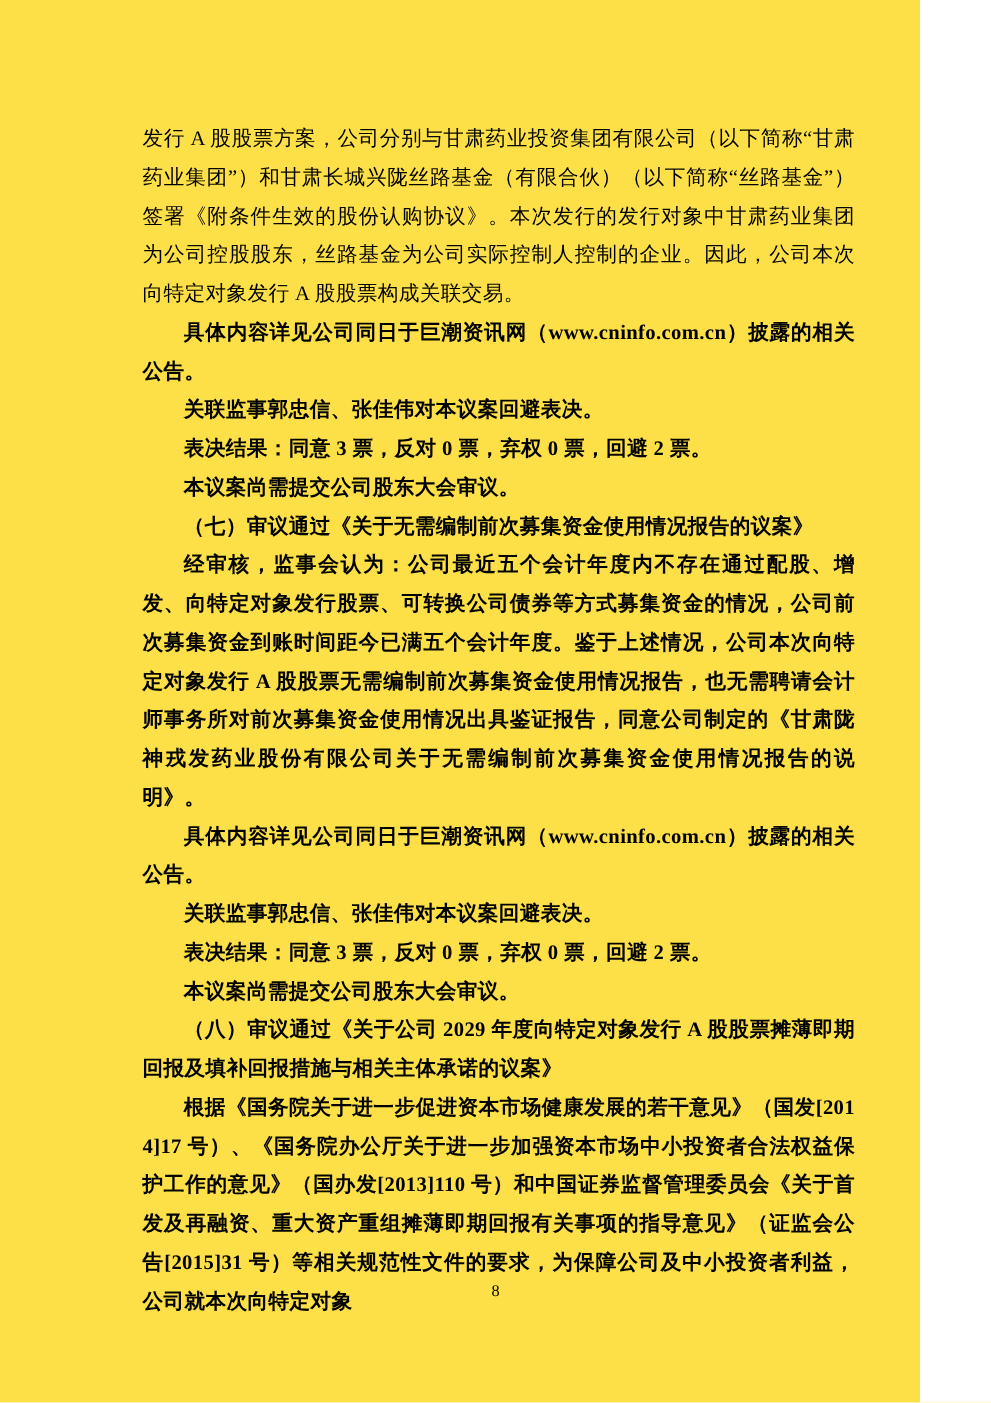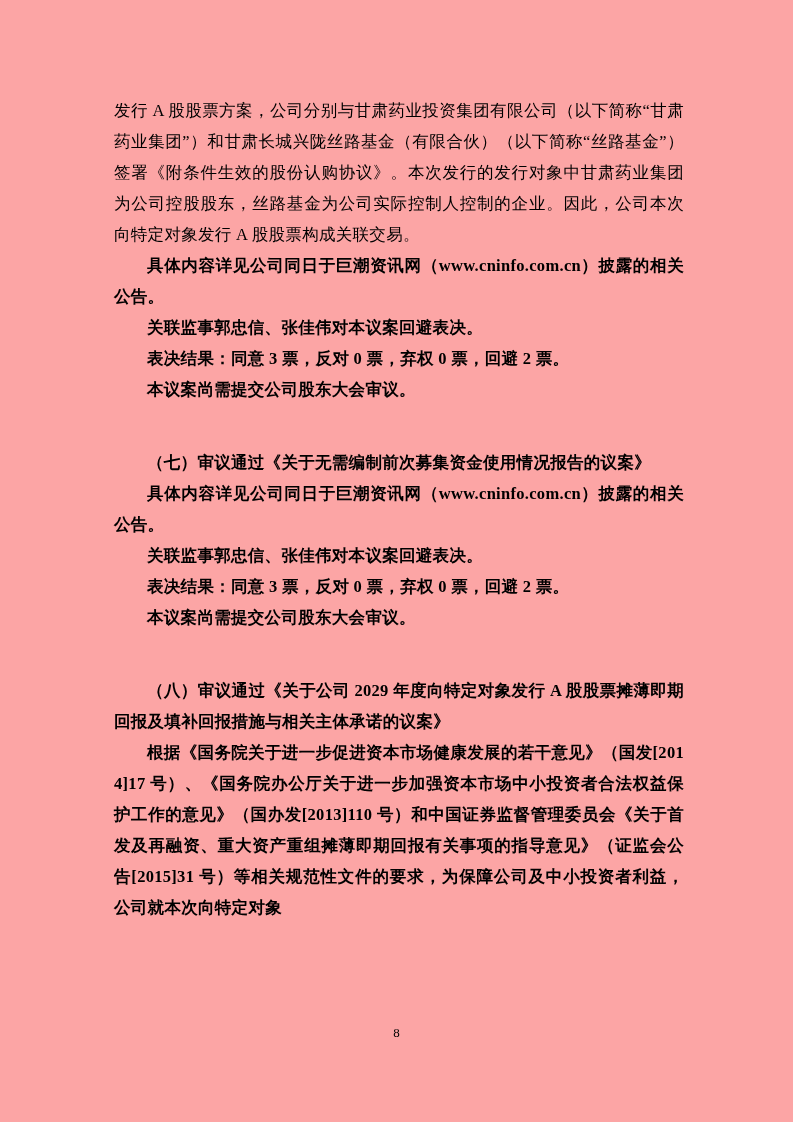--- a/index.html
+++ b/index.html
@@ -2,23 +2,23 @@
 <html><head>
 <meta charset="utf-8">
 <style>
   html, body {
     margin: 0;
     padding: 0;
     background: #ffffff;
   }
   .doc-page {
     position: relative;
-    width: 793px;
+    width: 736px;
     height: 1122px;
-    background: #fca5a5;
+    background: #fde047;
     overflow: hidden;
     font-family: "Liberation Serif", "DejaVu Serif", serif;
     color: #000000;
   }
   .doc-content {
     position: absolute;
     left: 114px;
     top: 95px;
     width: 570px;
   }
@@ -29,21 +29,20 @@
     text-align: justify;
     letter-spacing: 0.3px;
     word-break: break-all;
   }
   .blk.indent {
     text-indent: 2em;
     font-weight: bold;
   }
   .blk.heading {
     font-weight: bold;
-    margin-top: 42px;
   }
   .page-footer {
     position: absolute;
     left: 0;
     top: 1024px;
     width: 793px;
     text-align: center;
     font-size: 13px;
     line-height: 18px;
     font-family: "Liberation Serif", "DejaVu Serif", serif;
@@ -54,20 +53,21 @@
 <body>
 
 <div class="doc-page">
   <div class="doc-content">
       <p class="blk">发行 A 股股票方案，公司分别与甘肃药业投资集团有限公司（以下简称“甘肃药业集团”）和甘肃长城兴陇丝路基金（有限合伙）（以下简称“丝路基金”）签署《附条件生效的股份认购协议》。本次发行的发行对象中甘肃药业集团为公司控股股东，丝路基金为公司实际控制人控制的企业。因此，公司本次向特定对象发行 A 股股票构成关联交易。</p>
       <p class="blk indent">具体内容详见公司同日于巨潮资讯网（www.cninfo.com.cn）披露的相关公告。</p>
       <p class="blk indent">关联监事郭忠信、张佳伟对本议案回避表决。</p>
       <p class="blk indent">表决结果：同意 3 票，反对 0 票，弃权 0 票，回避 2 票。</p>
       <p class="blk indent">本议案尚需提交公司股东大会审议。</p>
       <p class="blk heading indent">（七）审议通过《关于无需编制前次募集资金使用情况报告的议案》</p>
+      <p class="blk indent">经审核，监事会认为：公司最近五个会计年度内不存在通过配股、增发、向特定对象发行股票、可转换公司债券等方式募集资金的情况，公司前次募集资金到账时间距今已满五个会计年度。鉴于上述情况，公司本次向特定对象发行 A 股股票无需编制前次募集资金使用情况报告，也无需聘请会计师事务所对前次募集资金使用情况出具鉴证报告，同意公司制定的《甘肃陇神戎发药业股份有限公司关于无需编制前次募集资金使用情况报告的说明》。</p>
       <p class="blk indent">具体内容详见公司同日于巨潮资讯网（www.cninfo.com.cn）披露的相关公告。</p>
       <p class="blk indent">关联监事郭忠信、张佳伟对本议案回避表决。</p>
       <p class="blk indent">表决结果：同意 3 票，反对 0 票，弃权 0 票，回避 2 票。</p>
       <p class="blk indent">本议案尚需提交公司股东大会审议。</p>
       <p class="blk heading indent">（八）审议通过《关于公司 2029 年度向特定对象发行 A 股股票摊薄即期回报及填补回报措施与相关主体承诺的议案》</p>
       <p class="blk indent">根据《国务院关于进一步促进资本市场健康发展的若干意见》（国发[2014]17 号）、《国务院办公厅关于进一步加强资本市场中小投资者合法权益保护工作的意见》（国办发[2013]110 号）和中国证券监督管理委员会《关于首发及再融资、重大资产重组摊薄即期回报有关事项的指导意见》（证监会公告[2015]31 号）等相关规范性文件的要求，为保障公司及中小投资者利益，公司就本次向特定对象</p>
     </div>
   <div class="page-footer">
     <span>8</span>
   </div>

